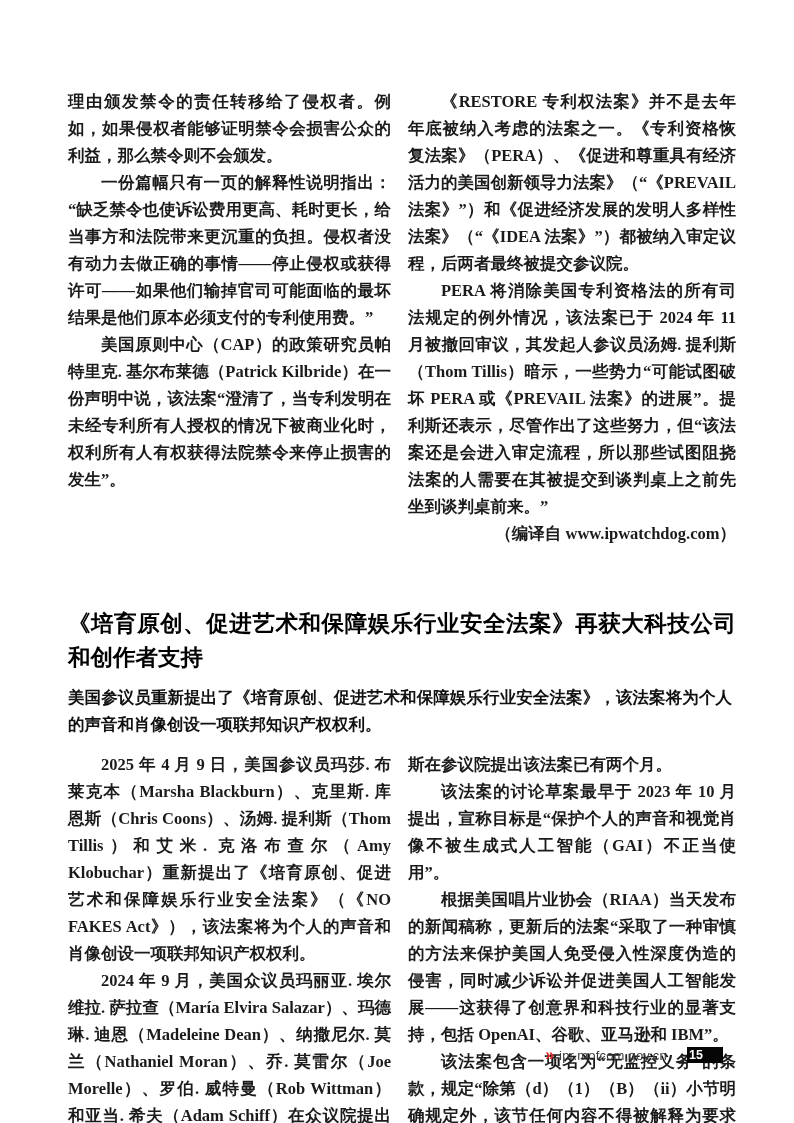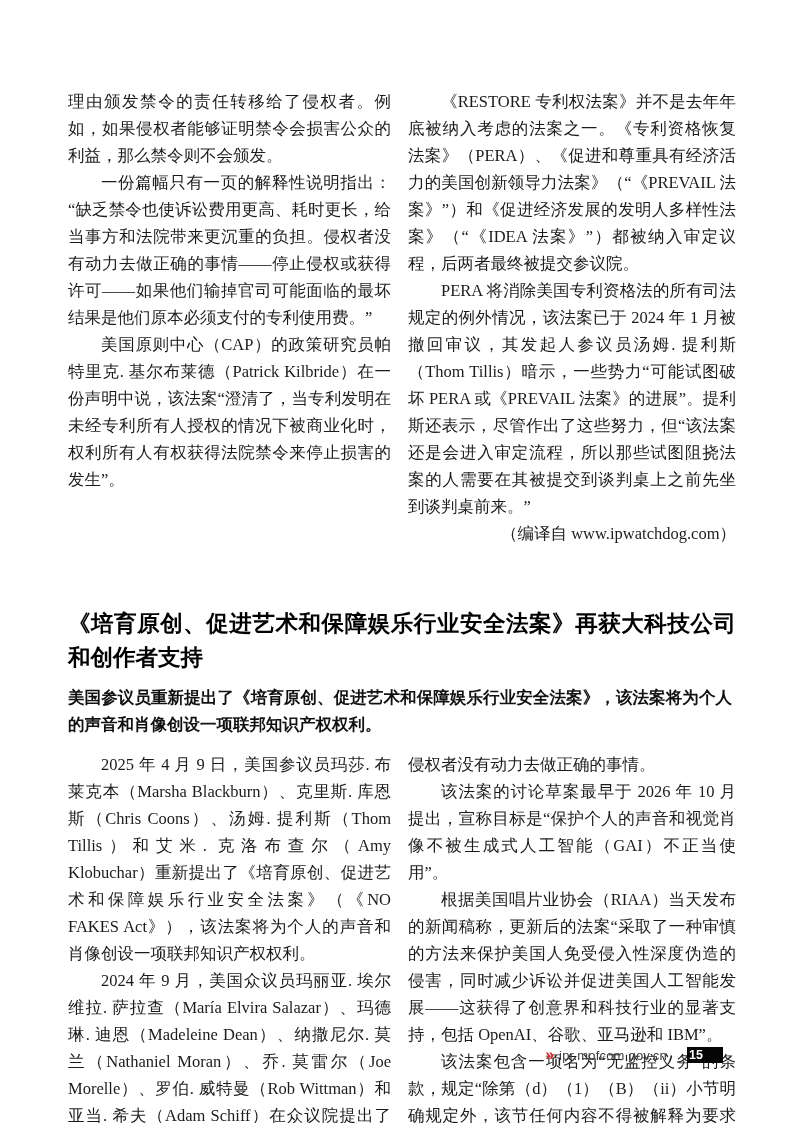--- a/index.html
+++ b/index.html
@@ -27,20 +27,21 @@
   }
   .col-left  { width: 323px; flex: 0 0 323px; }
   .col-right { flex: 1; }
   p.body-text {
     margin: 0;
     font-size: 16.5px;
     line-height: 27px;
     color: #1b1b1b;
     text-align: justify;
     text-indent: 2em;
+    font-weight: bold;
   }
   p.body-text.no-indent { text-indent: 0; }
   .source {
     float: right;
     text-indent: 0;
   }
   .headline-block { margin-top: 60px; }
   h1.article-title {
     margin: 0 0 9px 0;
     font-family: "Liberation Sans", "DejaVu Sans", sans-serif;
@@ -103,36 +104,36 @@
 
     <section>
       <div class="columns">
         <div class="col-left">
           <p class="body-text no-indent">理由颁发禁令的责任转移给了侵权者。例如，如果侵权者能够证明禁令会损害公众的利益，那么禁令则不会颁发。</p>
           <p class="body-text">一份篇幅只有一页的解释性说明指出：“缺乏禁令也使诉讼费用更高、耗时更长，给当事方和法院带来更沉重的负担。侵权者没有动力去做正确的事情——停止侵权或获得许可——如果他们输掉官司可能面临的最坏结果是他们原本必须支付的专利使用费。”</p>
           <p class="body-text">美国原则中心（CAP）的政策研究员帕特里克. 基尔布莱德（Patrick Kilbride）在一份声明中说，该法案“澄清了，当专利发明在未经专利所有人授权的情况下被商业化时，权利所有人有权获得法院禁令来停止损害的发生”。</p>
         </div>
         <div class="col-right">
           <p class="body-text">《RESTORE 专利权法案》并不是去年年底被纳入考虑的法案之一。《专利资格恢复法案》（PERA）、《促进和尊重具有经济活力的美国创新领导力法案》（“《PREVAIL 法案》”）和《促进经济发展的发明人多样性法案》（“《IDEA 法案》”）都被纳入审定议程，后两者最终被提交参议院。</p>
-          <p class="body-text"><span>PERA 将消除美国专利资格法的所有司法规定的例外情况，该法案已于 2024 年 1 月被撤回审议，其发起人参议员汤姆. 提利斯（Thom Tillis）暗示，一些势力“可能试图破坏 PERA 或《PREVAIL 法案》的进展”。提利斯还表示，尽管作出了这些努力，但“该法案还是会进入审定流程，所以那些试图阻挠法案的人需要在其被提交到谈判桌上之前先坐到谈判桌前来。”</span><span class="source">（编译自 www.ipwatchdog.com）</span></p>
+          <p class="body-text"><span>PERA 将消除美国专利资格法的所有司法规定的例外情况，该法案已于 2024 年 11 月被撤回审议，其发起人参议员汤姆. 提利斯（Thom Tillis）暗示，一些势力“可能试图破坏 PERA 或《PREVAIL 法案》的进展”。提利斯还表示，尽管作出了这些努力，但“该法案还是会进入审定流程，所以那些试图阻挠法案的人需要在其被提交到谈判桌上之前先坐到谈判桌前来。”</span><span class="source">（编译自 www.ipwatchdog.com）</span></p>
         </div>
       </div>
     </section>
 
     <section class="headline-block">
       <h1 class="article-title">《培育原创、促进艺术和保障娱乐行业安全法案》再获大科技公司和创作者支持</h1>
       <p class="article-subtitle">美国参议员重新提出了《培育原创、促进艺术和保障娱乐行业安全法案》，该法案将为个人的声音和肖像创设一项联邦知识产权权利。</p>
       <div class="columns">
         <div class="col-left">
           <p class="body-text">2025 年 4 月 9 日，美国参议员玛莎. 布莱克本（Marsha Blackburn）、克里斯. 库恩斯（Chris Coons）、汤姆. 提利斯（Thom Tillis）和艾米. 克洛布查尔（Amy Klobuchar）重新提出了《培育原创、促进艺术和保障娱乐行业安全法案》（《NO FAKES Act》），该法案将为个人的声音和肖像创设一项联邦知识产权权利。</p>
           <p class="body-text">2024 年 9 月，美国众议员玛丽亚. 埃尔维拉. 萨拉查（María Elvira Salazar）、玛德琳. 迪恩（Madeleine Dean）、纳撒尼尔. 莫兰（Nathaniel Moran）、乔. 莫雷尔（Joe Morelle）、罗伯. 威特曼（Rob Wittman）和亚当. 希夫（Adam Schiff）在众议院提出了该法案，此时距库恩斯、布莱克本、克洛布查尔和提利</p>
         </div>
         <div class="col-right">
-          <p class="body-text no-indent">侵权者没有动力去做正确的事情。</p>
-          <p class="body-text">该法案的讨论草案最早于 2026 年 10 月提出，宣称目标是“保护个人的声音和视觉肖像不被生成式人工智能（GAI）不正当使用”。</p>
+          <p class="body-text no-indent">斯在参议院提出该法案已有两个月。</p>
+          <p class="body-text">该法案的讨论草案最早于 2023 年 10 月提出，宣称目标是“保护个人的声音和视觉肖像不被生成式人工智能（GAI）不正当使用”。</p>
           <p class="body-text">根据美国唱片业协会（RIAA）当天发布的新闻稿称，更新后的法案“采取了一种审慎的方法来保护美国人免受侵入性深度伪造的侵害，同时减少诉讼并促进美国人工智能发展——这获得了创意界和科技行业的显著支持，包括 OpenAI、谷歌、亚马逊和 IBM”。</p>
           <p class="body-text">该法案包含一项名为“无监控义务”的条款，规定“除第（d）（1）（B）（ii）小节明确规定外，该节任何内容不得被解释为要求在线服务提供商——监</p>
         </div>
       </div>
     </section>
 
   </div>
 
   <div class="footer">
     <span class="chevrons">»</span>

